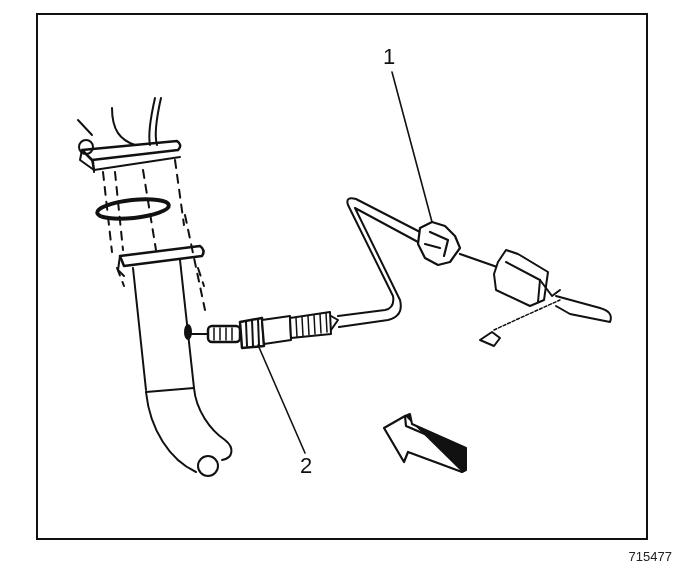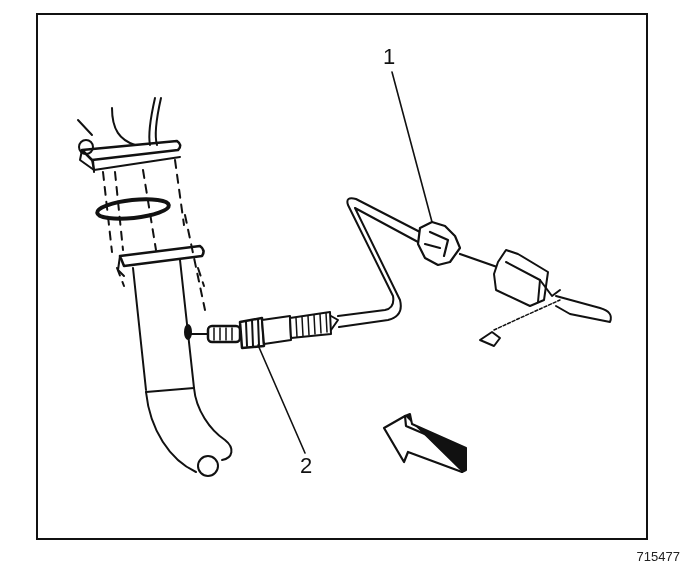--- a/index.html
+++ b/index.html
@@ -2,21 +2,21 @@
 <html><head>
 <meta charset="utf-8">
 <style>
   html, body { margin: 0; padding: 0; background: #ffffff; }
   body { width: 690px; height: 568px; position: relative; overflow: hidden;
          font-family: "Liberation Sans", sans-serif; }
   .frame { position: absolute; left: 36px; top: 13px; width: 612px; height: 527px;
            border: 2.5px solid #111; box-sizing: border-box; }
   svg.art { position: absolute; left: 0; top: 0; }
   .callout { position: absolute; font-size: 22px; color: #111; font-weight: normal; }
-  .fig-num { position: absolute; right: 10px; bottom: 4px; font-size: 13px; color: #222; }
+  .fig-num { position: absolute; right: 18px; bottom: 4px; font-size: 13px; color: #222; }
 </style>
 </head>
 <body>
 
 <div class="frame"></div>
 
 <svg class="art" width="690" height="568" viewBox="0 0 690 568" fill="none" stroke="#111" stroke-width="2" stroke-linecap="round" stroke-linejoin="round">
 
   <g>
     <path d="M112 108 C 112 130, 120 140, 135 145"></path>

